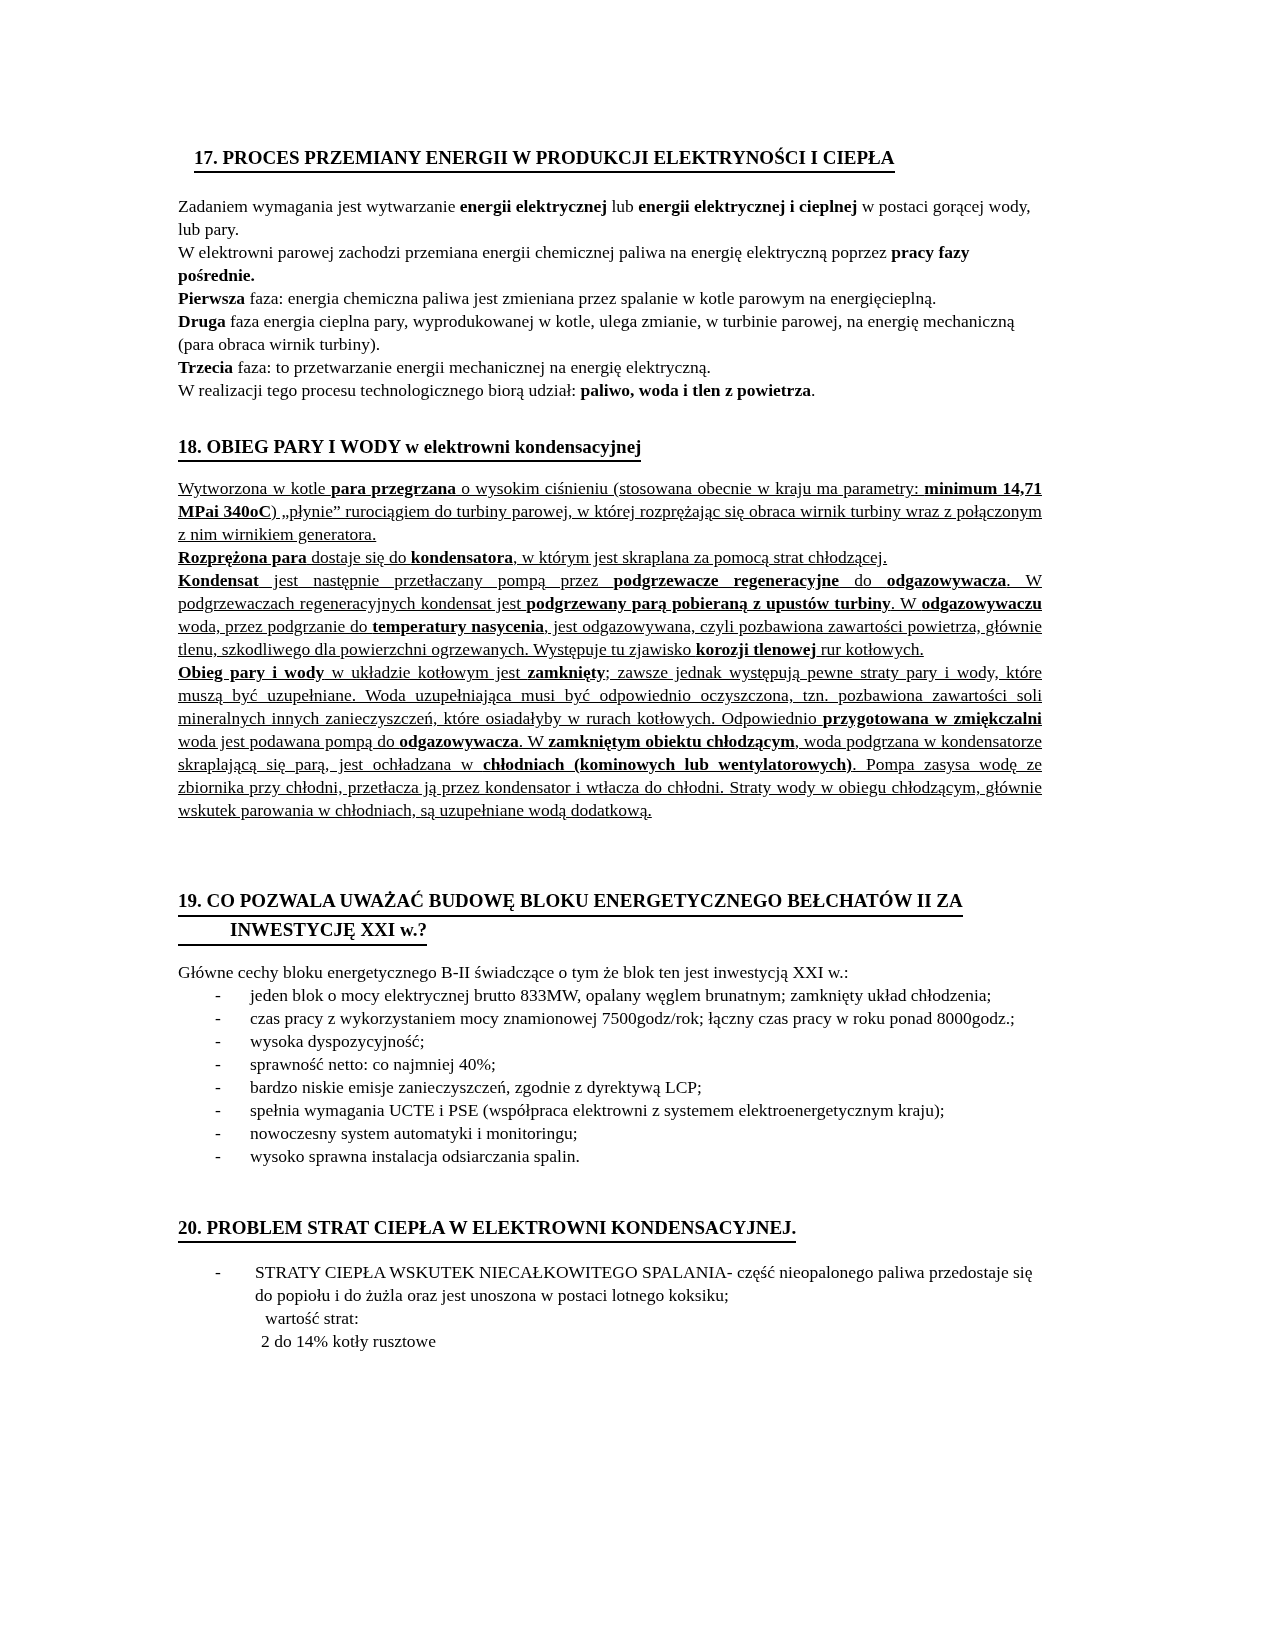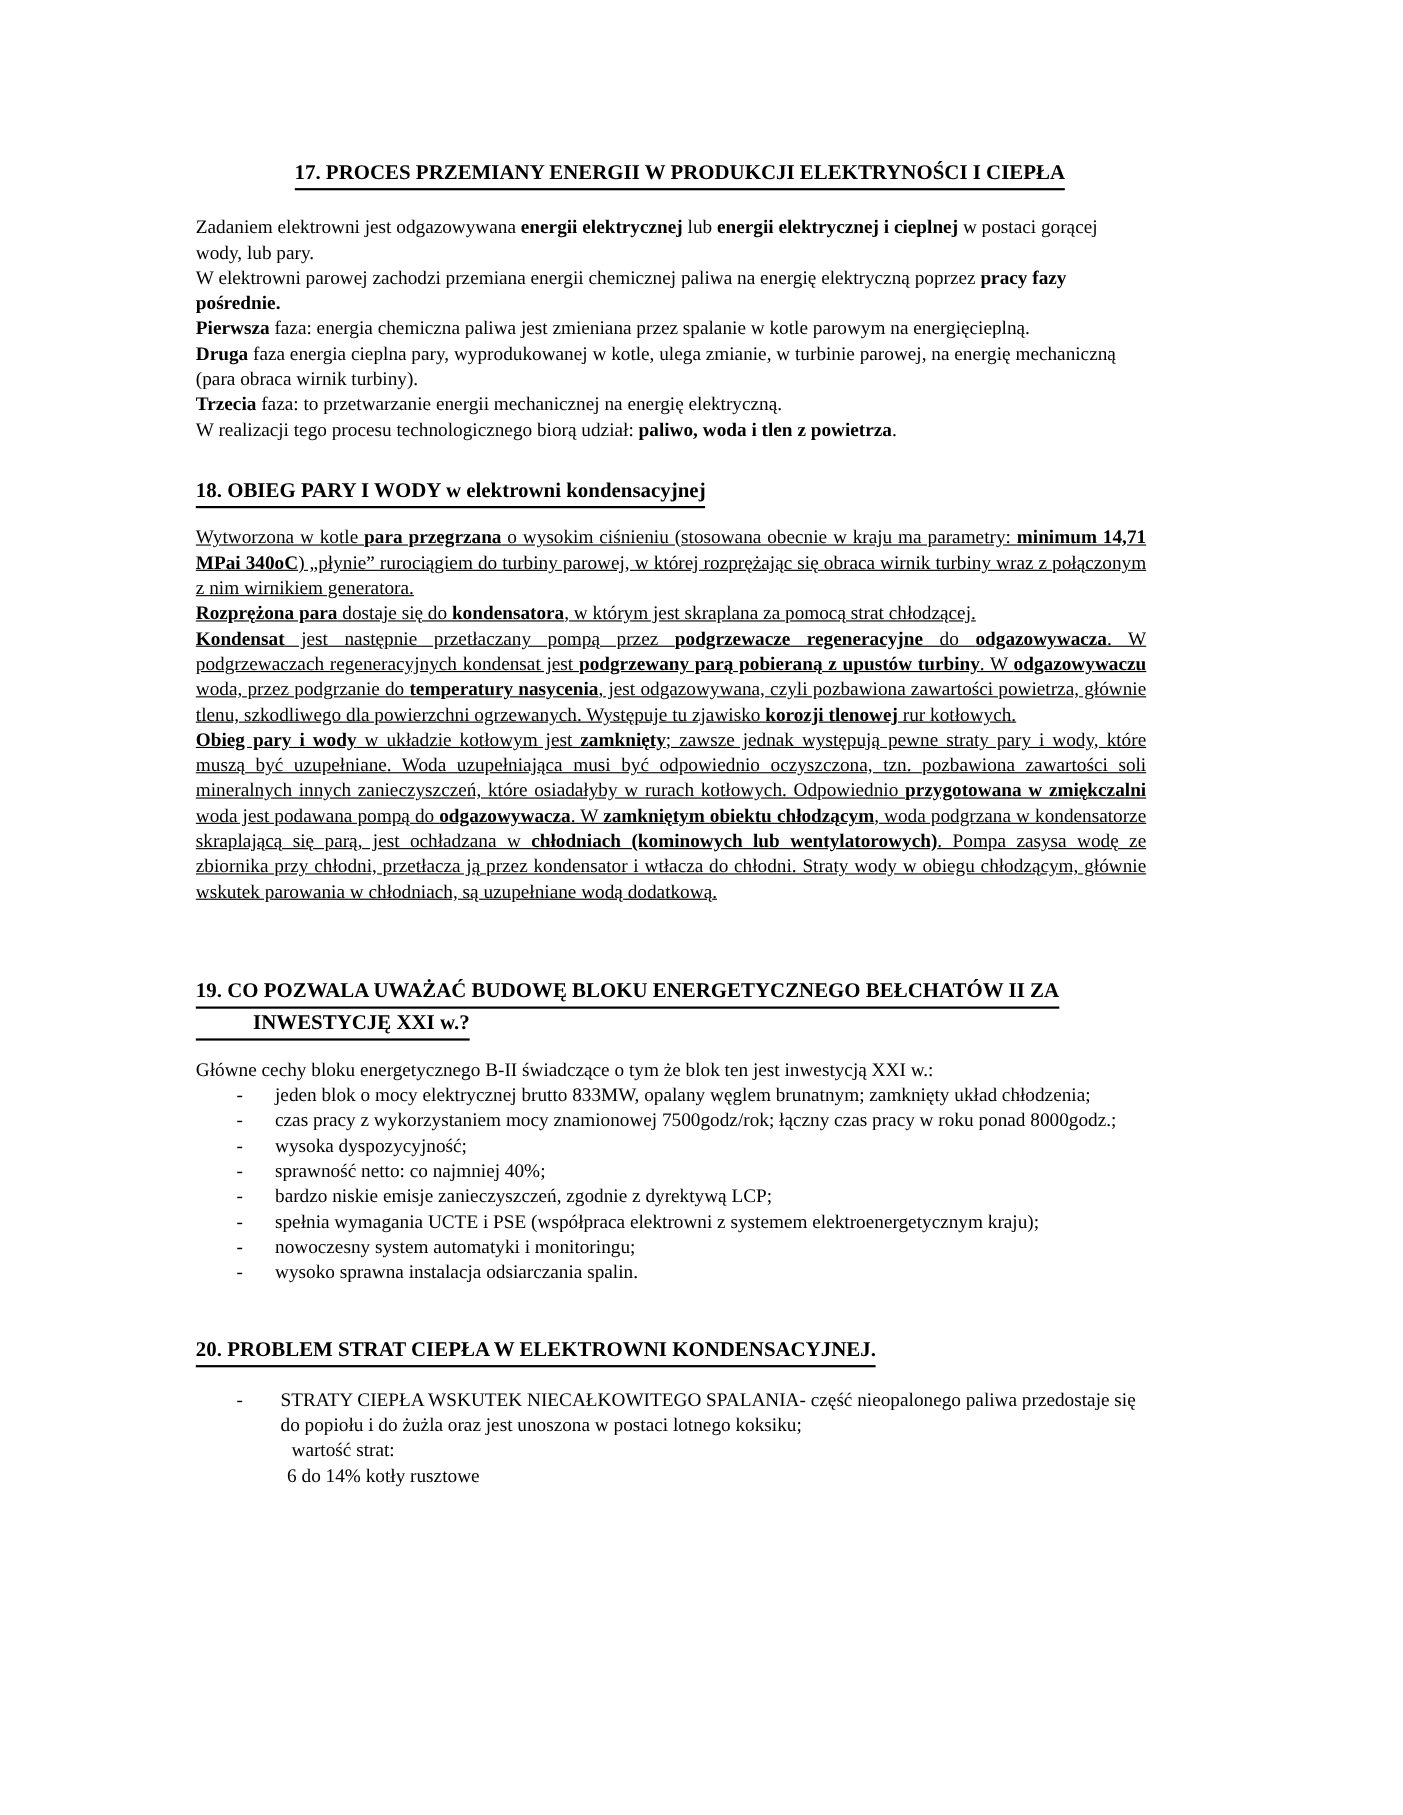--- a/index.html
+++ b/index.html
@@ -22,21 +22,21 @@
   .heading {
     font-weight: bold;
     font-size: 19px;
     line-height: 24px;
   }
   .heading .hl {
     display: inline-block;
     border-bottom: 2px solid #000;
     padding-bottom: 1px;
   }
-  .h17 { margin: 0 0 22px 16px; text-align: center; }
+  .h17 { margin: 0 0 22px 16px; }
   .h18 { margin: 33px 0 15px 0; }
   .h19 { margin: 66px 0 15px 0; line-height: 26px; }
   .h19 .hl2 { padding-left: 52px; }
   .h20 { margin: 48px 0 18px 0; }
   .para { margin: 0; }
   .just { text-align: justify; text-decoration: underline; }
   .intro { margin: 0 0 0 0; }
   .bullet-row { display: flex; margin: 0; }
   .bullet-row .dash {
     flex: 0 0 35px;
@@ -49,21 +49,21 @@
 </style>
 </head>
 <body>
 
 <div class="content">
 
   <div class="heading h17">
     <span class="hl">17. PROCES PRZEMIANY ENERGII W PRODUKCJI ELEKTRYNOŚCI I CIEPŁA</span>
   </div>
 
-  <div class="para"><span>Zadaniem elektrowni jest odgazowywana </span><b>energii elektrycznej</b><span> lub </span><b>energii elektrycznej i cieplnej</b><span> w postaci gorącej wody, lub pary.</span></div>
+  <div class="para"><span>Zadaniem wymagania jest wytwarzanie </span><b>energii elektrycznej</b><span> lub </span><b>energii elektrycznej i cieplnej</b><span> w postaci gorącej wody, lub pary.</span></div>
   <div class="para"><span>W elektrowni parowej zachodzi przemiana energii chemicznej paliwa na energię elektryczną poprzez </span><b>pracy fazy pośrednie.</b></div>
   <div class="para"><b>Pierwsza</b><span> faza: energia chemiczna paliwa jest zmieniana przez spalanie w kotle parowym na energięcieplną.</span></div>
   <div class="para"><b>Druga</b><span> faza energia cieplna pary, wyprodukowanej w kotle, ulega zmianie, w turbinie parowej, na energię mechaniczną (para obraca wirnik turbiny).</span></div>
   <div class="para"><b>Trzecia</b><span> faza: to przetwarzanie energii mechanicznej na energię elektryczną.</span></div>
   <div class="para"><span>W realizacji tego procesu technologicznego biorą udział: </span><b>paliwo, woda i tlen z powietrza</b><span>.</span></div>
 
   <div class="heading h18">
     <span class="hl">18. OBIEG PARY I WODY w elektrowni kondensacyjnej</span>
   </div>
 
@@ -116,17 +116,17 @@
 
   <div class="heading h20">
     <span class="hl">20. PROBLEM STRAT CIEPŁA W ELEKTROWNI KONDENSACYJNEJ.</span>
   </div>
 
   <div class="bullet-row s20-row">
     <span class="dash">-</span>
     <span class="btext">
       <span>STRATY CIEPŁA WSKUTEK NIECAŁKOWITEGO SPALANIA- część nieopalonego paliwa przedostaje się do popiołu i do żużla oraz jest unoszona w postaci lotnego koksiku;</span>
       <div class="subline1">wartość strat:</div>
-      <div class="subline2">6 do 14% kotły rusztowe</div>
+      <div class="subline2">2 do 14% kotły rusztowe</div>
     </span>
   </div>
 
 </div>
 
 </body></html>

